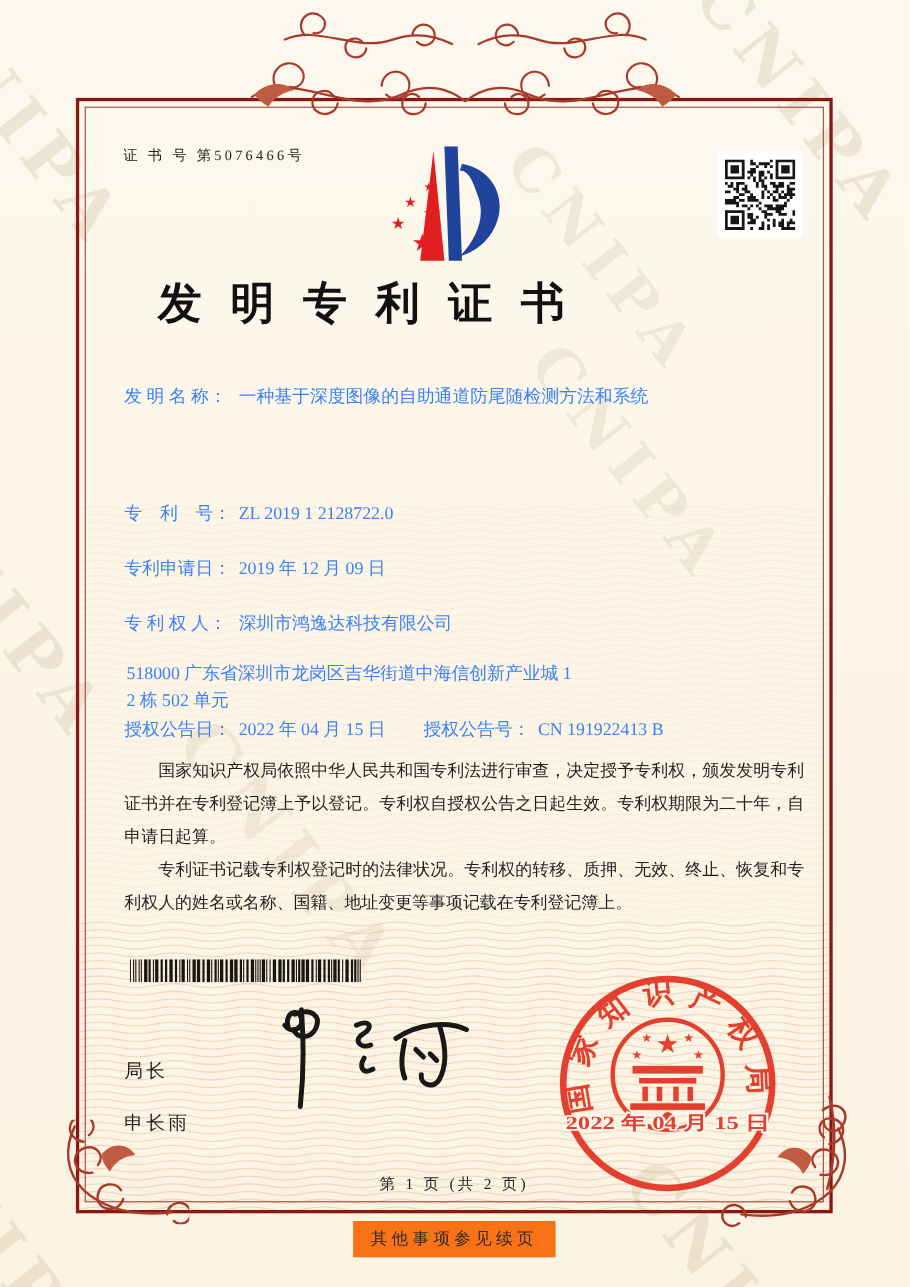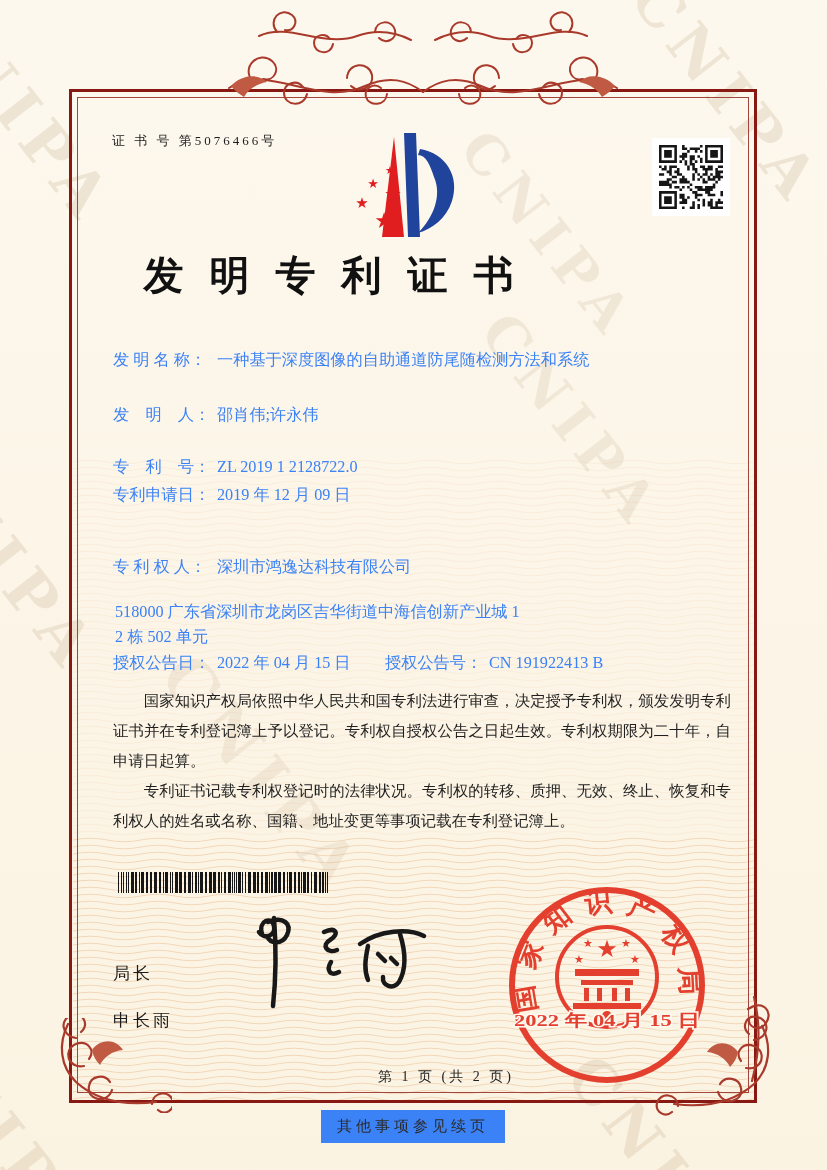--- a/index.html
+++ b/index.html
@@ -37,23 +37,23 @@
   .val-lines{white-space:normal;width:505px;}
   .paras{position:absolute;left:113px;top:686px;width:618px;font-size:15.4px;
     line-height:30px;text-align:justify;color:#1f1f1f;}
   .paras p{margin:0;text-indent:2em;}
   .barcode{position:absolute;left:118px;top:872px;}
   .director{position:absolute;left:113px;top:938px;font-size:17px;letter-spacing:3px;color:#1c1c1c;}
   .director div{margin-bottom:14px;margin-top:24px;}
   .sig{position:absolute;left:228px;top:908px;}
   .seal{position:absolute;left:505px;top:885px;opacity:.93;z-index:5;}
   .page-num{position:absolute;left:69px;top:1068px;width:688px;text-align:center;
-    font-size:14px;letter-spacing:3px;color:#222;padding-left:33px;}
+    font-size:14px;letter-spacing:3px;color:#222;}
   .note-band{position:absolute;left:413px;top:1110px;transform:translateX(-50%);
-    background:#3b82f6;padding:7px 16px;font-size:15px;letter-spacing:4px;color:#2b2b2b;z-index:4;}
+    background:#f97316;padding:7px 16px;font-size:15px;letter-spacing:4px;color:#2b2b2b;z-index:4;}
 </style>
 </head>
 <body>
 
 <svg width="0" height="0" style="position:absolute" aria-hidden="true">
   <defs>
     <g id="corner-fl" fill="none" stroke="#a93a2b" stroke-width="2.2" stroke-linecap="round">
       <path d="M16 6 C 6 26, 8 48, 24 64 C 44 82, 72 88, 104 84"></path>
       <path d="M24 20 c -15 -2, -17 -20, -3 -23 c 11 -2, 16 10, 8 17"></path>
       <path d="M32 48 c -16 3, -22 -16, -8 -22 c 11 -4, 20 6, 13 15"></path>
@@ -128,29 +128,25 @@
       <path id="qr-path" fill="#161616" d="M0 0h1v1h-1zM1 0h1v1h-1zM2 0h1v1h-1zM3 0h1v1h-1zM4 0h1v1h-1zM5 0h1v1h-1zM6 0h1v1h-1zM0 1h1v1h-1zM6 1h1v1h-1zM0 2h1v1h-1zM2 2h1v1h-1zM3 2h1v1h-1zM4 2h1v1h-1zM6 2h1v1h-1zM0 3h1v1h-1zM2 3h1v1h-1zM3 3h1v1h-1zM4 3h1v1h-1zM6 3h1v1h-1zM0 4h1v1h-1zM2 4h1v1h-1zM3 4h1v1h-1zM4 4h1v1h-1zM6 4h1v1h-1zM0 5h1v1h-1zM6 5h1v1h-1zM0 6h1v1h-1zM1 6h1v1h-1zM2 6h1v1h-1zM3 6h1v1h-1zM4 6h1v1h-1zM5 6h1v1h-1zM6 6h1v1h-1zM18 0h1v1h-1zM19 0h1v1h-1zM20 0h1v1h-1zM21 0h1v1h-1zM22 0h1v1h-1zM23 0h1v1h-1zM24 0h1v1h-1zM18 1h1v1h-1zM24 1h1v1h-1zM18 2h1v1h-1zM20 2h1v1h-1zM21 2h1v1h-1zM22 2h1v1h-1zM24 2h1v1h-1zM18 3h1v1h-1zM20 3h1v1h-1zM21 3h1v1h-1zM22 3h1v1h-1zM24 3h1v1h-1zM18 4h1v1h-1zM20 4h1v1h-1zM21 4h1v1h-1zM22 4h1v1h-1zM24 4h1v1h-1zM18 5h1v1h-1zM24 5h1v1h-1zM18 6h1v1h-1zM19 6h1v1h-1zM20 6h1v1h-1zM21 6h1v1h-1zM22 6h1v1h-1zM23 6h1v1h-1zM24 6h1v1h-1zM0 18h1v1h-1zM1 18h1v1h-1zM2 18h1v1h-1zM3 18h1v1h-1zM4 18h1v1h-1zM5 18h1v1h-1zM6 18h1v1h-1zM0 19h1v1h-1zM6 19h1v1h-1zM0 20h1v1h-1zM2 20h1v1h-1zM3 20h1v1h-1zM4 20h1v1h-1zM6 20h1v1h-1zM0 21h1v1h-1zM2 21h1v1h-1zM3 21h1v1h-1zM4 21h1v1h-1zM6 21h1v1h-1zM0 22h1v1h-1zM2 22h1v1h-1zM3 22h1v1h-1zM4 22h1v1h-1zM6 22h1v1h-1zM0 23h1v1h-1zM6 23h1v1h-1zM0 24h1v1h-1zM1 24h1v1h-1zM2 24h1v1h-1zM3 24h1v1h-1zM4 24h1v1h-1zM5 24h1v1h-1zM6 24h1v1h-1zM8 6h1v1h-1zM6 8h1v1h-1zM10 6h1v1h-1zM6 10h1v1h-1zM12 6h1v1h-1zM6 12h1v1h-1zM14 6h1v1h-1zM6 14h1v1h-1zM16 6h1v1h-1zM6 16h1v1h-1zM9 0h1v1h-1zM16 0h1v1h-1zM9 1h1v1h-1zM10 1h1v1h-1zM12 1h1v1h-1zM13 1h1v1h-1zM14 1h1v1h-1zM15 1h1v1h-1zM11 2h1v1h-1zM14 2h1v1h-1zM16 2h1v1h-1zM9 3h1v1h-1zM10 3h1v1h-1zM8 4h1v1h-1zM9 4h1v1h-1zM10 4h1v1h-1zM12 4h1v1h-1zM13 4h1v1h-1zM15 4h1v1h-1zM9 5h1v1h-1zM12 5h1v1h-1zM13 5h1v1h-1zM16 5h1v1h-1zM10 7h1v1h-1zM12 7h1v1h-1zM13 7h1v1h-1zM0 8h1v1h-1zM2 8h1v1h-1zM4 8h1v1h-1zM5 8h1v1h-1zM11 8h1v1h-1zM13 8h1v1h-1zM16 8h1v1h-1zM17 8h1v1h-1zM19 8h1v1h-1zM20 8h1v1h-1zM23 8h1v1h-1zM24 8h1v1h-1zM1 9h1v1h-1zM2 9h1v1h-1zM4 9h1v1h-1zM7 9h1v1h-1zM11 9h1v1h-1zM13 9h1v1h-1zM14 9h1v1h-1zM17 9h1v1h-1zM18 9h1v1h-1zM19 9h1v1h-1zM20 9h1v1h-1zM22 9h1v1h-1zM3 10h1v1h-1zM4 10h1v1h-1zM7 10h1v1h-1zM14 10h1v1h-1zM18 10h1v1h-1zM22 10h1v1h-1zM23 10h1v1h-1zM24 10h1v1h-1zM0 11h1v1h-1zM1 11h1v1h-1zM4 11h1v1h-1zM7 11h1v1h-1zM8 11h1v1h-1zM13 11h1v1h-1zM15 11h1v1h-1zM17 11h1v1h-1zM18 11h1v1h-1zM20 11h1v1h-1zM22 11h1v1h-1zM23 11h1v1h-1zM5 12h1v1h-1zM9 12h1v1h-1zM13 12h1v1h-1zM16 12h1v1h-1zM19 12h1v1h-1zM21 12h1v1h-1zM22 12h1v1h-1zM23 12h1v1h-1zM24 12h1v1h-1zM3 13h1v1h-1zM4 13h1v1h-1zM8 13h1v1h-1zM9 13h1v1h-1zM10 13h1v1h-1zM13 13h1v1h-1zM15 13h1v1h-1zM17 13h1v1h-1zM19 13h1v1h-1zM20 13h1v1h-1zM21 13h1v1h-1zM23 13h1v1h-1zM0 14h1v1h-1zM1 14h1v1h-1zM2 14h1v1h-1zM3 14h1v1h-1zM5 14h1v1h-1zM8 14h1v1h-1zM9 14h1v1h-1zM10 14h1v1h-1zM11 14h1v1h-1zM17 14h1v1h-1zM18 14h1v1h-1zM22 14h1v1h-1zM0 15h1v1h-1zM1 15h1v1h-1zM2 15h1v1h-1zM3 15h1v1h-1zM4 15h1v1h-1zM12 15h1v1h-1zM21 15h1v1h-1zM4 16h1v1h-1zM7 16h1v1h-1zM9 16h1v1h-1zM11 16h1v1h-1zM14 16h1v1h-1zM15 16h1v1h-1zM16 16h1v1h-1zM18 16h1v1h-1zM19 16h1v1h-1zM20 16h1v1h-1zM21 16h1v1h-1zM8 17h1v1h-1zM12 17h1v1h-1zM15 17h1v1h-1zM16 17h1v1h-1zM17 17h1v1h-1zM18 17h1v1h-1zM19 17h1v1h-1zM20 17h1v1h-1zM13 18h1v1h-1zM14 18h1v1h-1zM18 18h1v1h-1zM19 18h1v1h-1zM24 18h1v1h-1zM8 19h1v1h-1zM9 19h1v1h-1zM14 19h1v1h-1zM15 19h1v1h-1zM16 19h1v1h-1zM19 19h1v1h-1zM20 19h1v1h-1zM21 19h1v1h-1zM24 19h1v1h-1zM8 20h1v1h-1zM9 20h1v1h-1zM11 20h1v1h-1zM14 20h1v1h-1zM9 21h1v1h-1zM10 21h1v1h-1zM15 21h1v1h-1zM17 21h1v1h-1zM20 21h1v1h-1zM23 21h1v1h-1zM8 22h1v1h-1zM9 22h1v1h-1zM10 22h1v1h-1zM13 22h1v1h-1zM17 22h1v1h-1zM19 22h1v1h-1zM20 22h1v1h-1zM22 22h1v1h-1zM23 22h1v1h-1zM24 22h1v1h-1zM13 23h1v1h-1zM15 23h1v1h-1zM17 23h1v1h-1zM19 23h1v1h-1zM20 23h1v1h-1zM22 23h1v1h-1zM9 24h1v1h-1zM12 24h1v1h-1zM13 24h1v1h-1zM15 24h1v1h-1zM20 24h1v1h-1zM21 24h1v1h-1zM22 24h1v1h-1zM23 24h1v1h-1zM24 24h1v1h-1z"></path>
     </svg>
   </div>
 
   <div class="title">发明专利证书</div>
 
   <div class="row" style="top:348px">
     <span class="lbl">发 明 名 称：</span>
     <span class="val">一种基于深度图像的自助通道防尾随检测方法和系统</span>
   </div>
-  <div class="row" style="top:403px">
-    <span class="lbl">发　明　人：</span>
-    <span class="val">邵肖伟;许永伟</span>
-  </div>
   <div class="row" style="top:455px">
     <span class="lbl">专　利　号：</span>
     <span class="val">ZL 2019 1 2128722.0</span>
   </div>
-  <div class="row" style="top:483px">
+  <div class="row" style="top:505px">
     <span class="lbl">专利申请日：</span>
     <span class="val">2019 年 12 月 09 日</span>
   </div>
   <div class="row" style="top:555px">
     <span class="lbl">专 利 权 人：</span>
     <span class="val">深圳市鸿逸达科技有限公司</span>
   </div>
   <div class="row" style="top:600px">
     <span class="val val-lines">
       <span style="display:block">518000 广东省深圳市龙岗区吉华街道中海信创新产业城 1</span>

